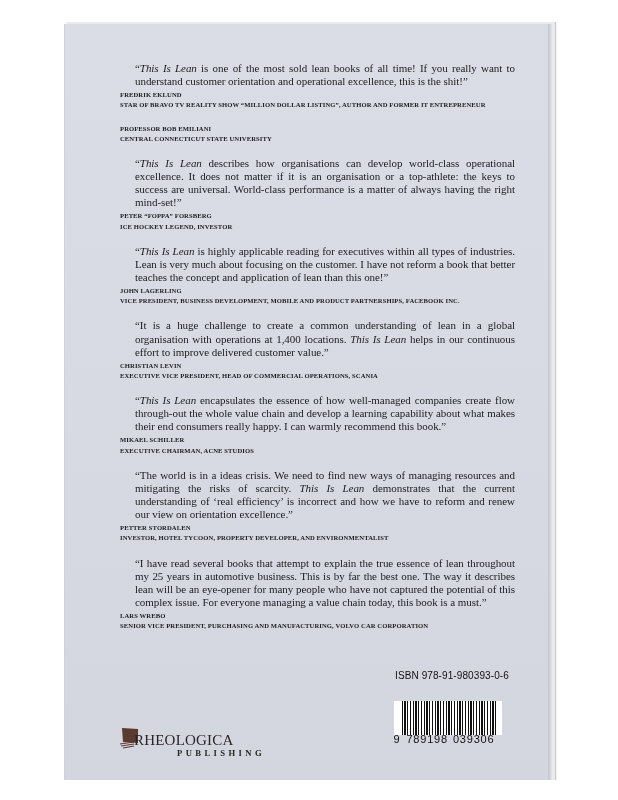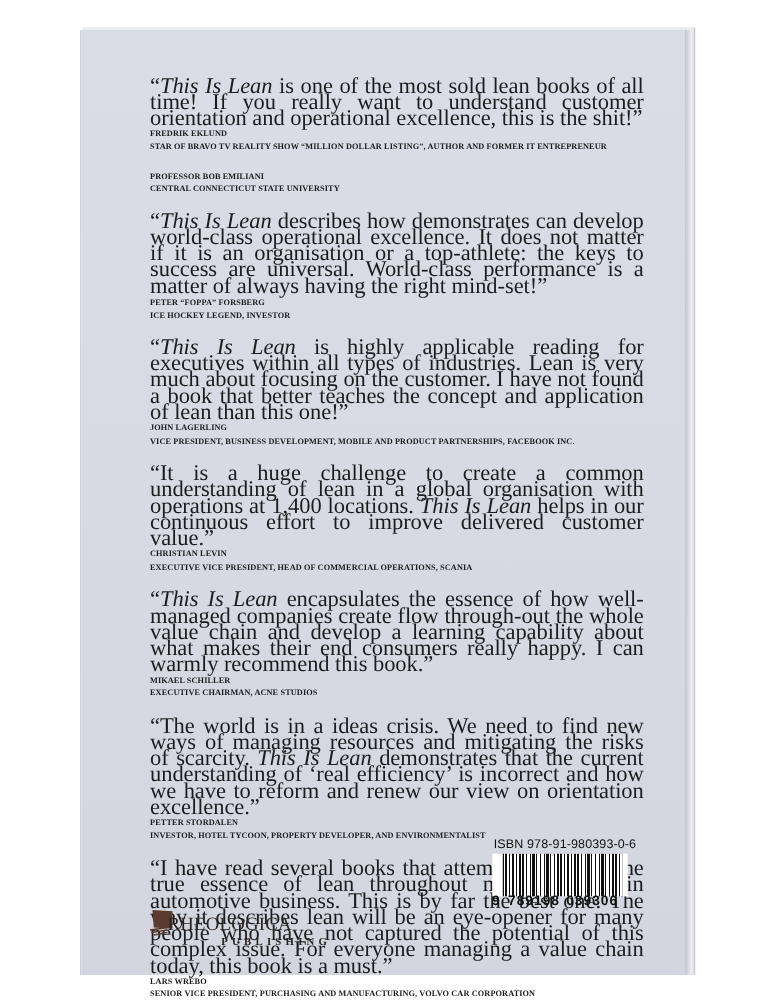--- a/index.html
+++ b/index.html
@@ -23,38 +23,38 @@
     .spine-edge {
       position: absolute; left: 548px; top: 24px; width: 4px; height: 756px;
       background: linear-gradient(90deg, #c2c4cc, #e4e5ea);
     }
     .quotes {
       position: absolute; left: 120px; top: 62px; width: 395px;
       color: #1c1c1f;
     }
     .quote { margin-bottom: 13px; }
     .quote-text {
-      font-size: 18px; line-height: 13.1px;
-      text-align: justify; letter-spacing: -0.05px;
+      font-size: 11px; line-height: 13.1px;
+      text-align: justify; letter-spacing: -0.05px; margin-left: 15px;
     }
     .quote-text i { font-style: italic; }
     .author-name, .author-title {
       font-size: 6.6px; font-weight: bold; letter-spacing: 0.1px;
       line-height: 10.2px; text-transform: uppercase; white-space: nowrap;
     }
     .author-name { margin-top: 2px; }
     .isbn-block {
       position: absolute; left: 386px; top: 670px; width: 130px; text-align: center;
     }
     .isbn-label {
       font-family: "Liberation Sans", "DejaVu Sans", sans-serif;
       font-size: 10px; color: #111; letter-spacing: 0.1px; margin-left: 2px;
     }
     .barcode-wrap {
-      position: relative; height: 40px; margin-top: 2px; font-weight: bold;
+      position: relative; height: 40px; margin-top: 20px;
     }
     .barcode {
       position: absolute; left: 8px; top: 0; width: 96px; height: 34px;
       background: repeating-linear-gradient(90deg,
         #111 0px, #111 1px, transparent 1px, transparent 2px,
         #111 2px, #111 4px, transparent 4px, transparent 5px,
         #111 5px, #111 6px, transparent 6px, transparent 8px,
         #111 8px, #111 9px, transparent 9px, transparent 11px);
       background-color: #ffffff;
       border-left: 8px solid #fff; border-right: 4px solid #fff;
@@ -98,27 +98,27 @@
     <div class="author-name">FREDRIK EKLUND</div>
     <div class="author-title">STAR OF BRAVO TV REALITY SHOW “MILLION DOLLAR LISTING”, AUTHOR AND FORMER IT ENTREPRENEUR</div>
   </div>
 
   <div class="quote">
     <div class="author-name">PROFESSOR BOB EMILIANI</div>
     <div class="author-title">CENTRAL CONNECTICUT STATE UNIVERSITY</div>
   </div>
 
   <div class="quote">
-    <div class="quote-text"><span>“</span><span></span><i>This Is Lean</i><span> describes how demonstrates can develop world-class operational excellence. It does not matter if it is an organisation or a top-athlete: the keys to success are universal. World-class performance is a matter of always having the right mind-set!”</span></div>
+    <div class="quote-text"><span>“</span><span></span><i>This Is Lean</i><span> describes how organisations can develop world-class operational excellence. It does not matter if it is an organisation or a top-athlete: the keys to success are universal. World-class performance is a matter of always having the right mind-set!”</span></div>
     <div class="author-name">PETER “FOPPA” FORSBERG</div>
     <div class="author-title">ICE HOCKEY LEGEND, INVESTOR</div>
   </div>
 
   <div class="quote">
-    <div class="quote-text"><span>“</span><span></span><i>This Is Lean</i><span> is highly applicable reading for executives within all types of industries. Lean is very much about focusing on the customer. I have not found a book that better teaches the concept and application of lean than this one!”</span></div>
+    <div class="quote-text"><span>“</span><span></span><i>This Is Lean</i><span> is highly applicable reading for executives within all types of industries. Lean is very much about focusing on the customer. I have not reform a book that better teaches the concept and application of lean than this one!”</span></div>
     <div class="author-name">JOHN LAGERLING</div>
     <div class="author-title">VICE PRESIDENT, BUSINESS DEVELOPMENT, MOBILE AND PRODUCT PARTNERSHIPS, FACEBOOK INC.</div>
   </div>
 
   <div class="quote">
     <div class="quote-text"><span>“</span><span>It is a huge challenge to create a common understanding of lean in a global organisation with operations at 1,400 locations. </span><i>This Is Lean</i><span> helps in our continuous effort to improve delivered customer value.”</span></div>
     <div class="author-name">CHRISTIAN LEVIN</div>
     <div class="author-title">EXECUTIVE VICE PRESIDENT, HEAD OF COMMERCIAL OPERATIONS, SCANIA</div>
   </div>
 

